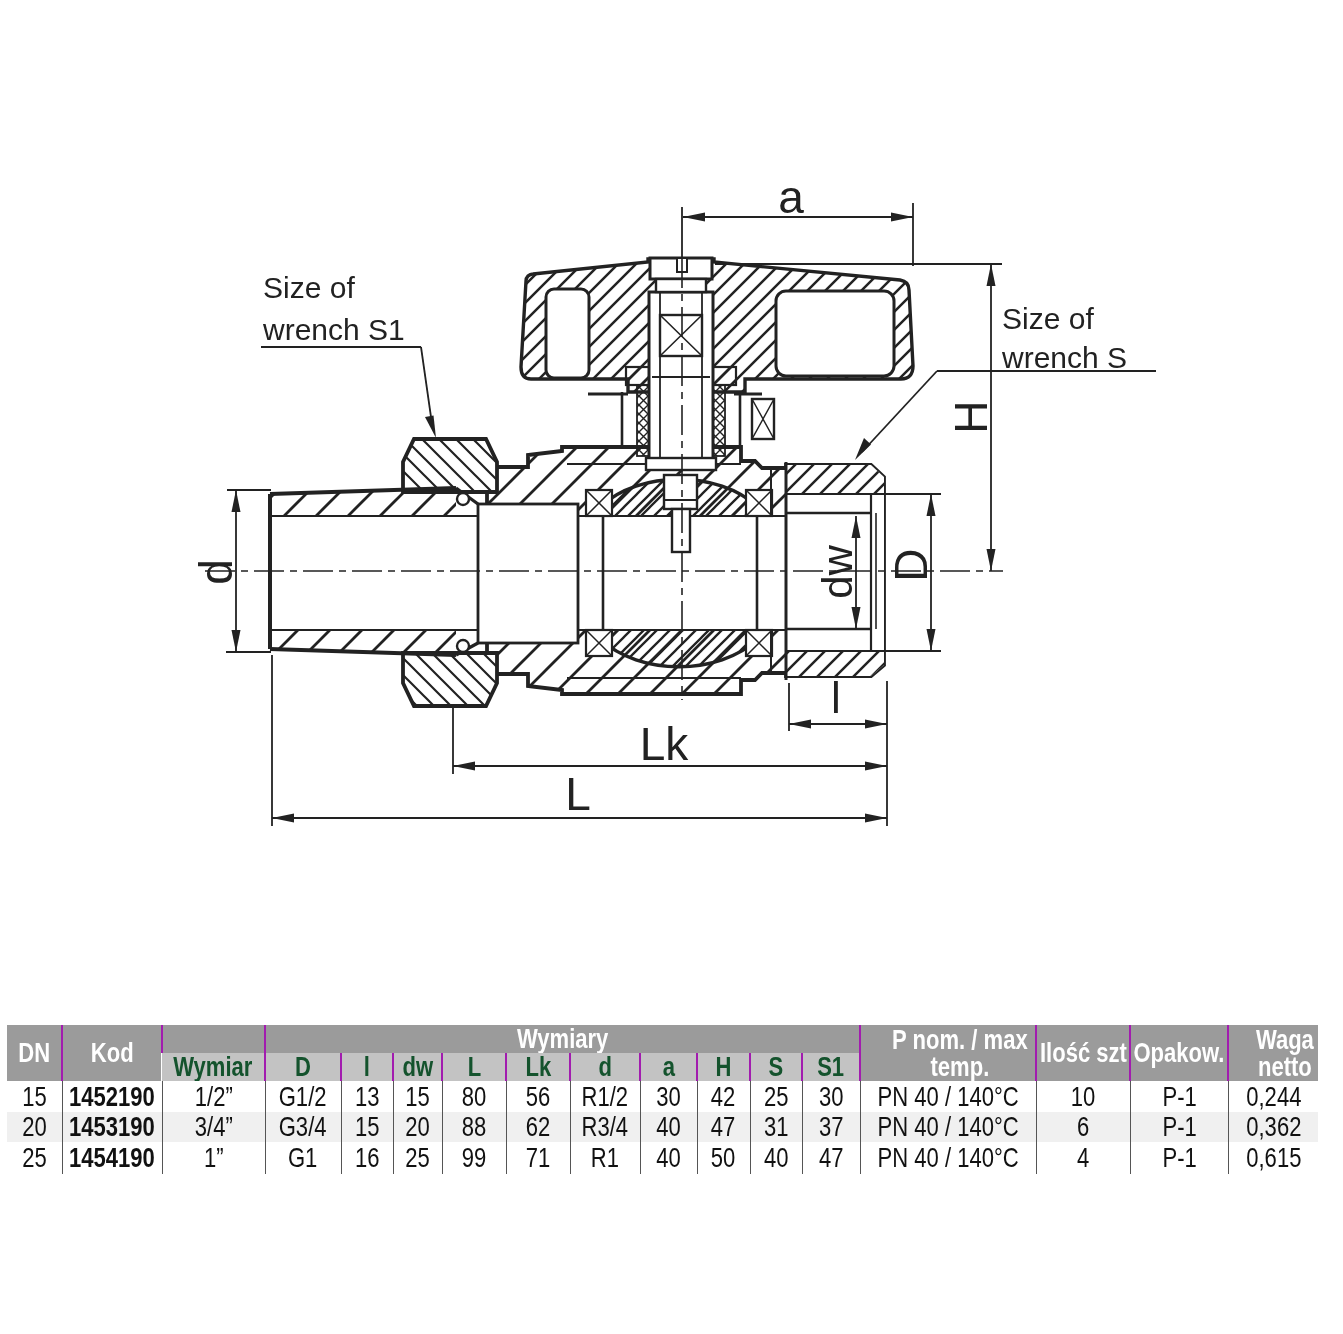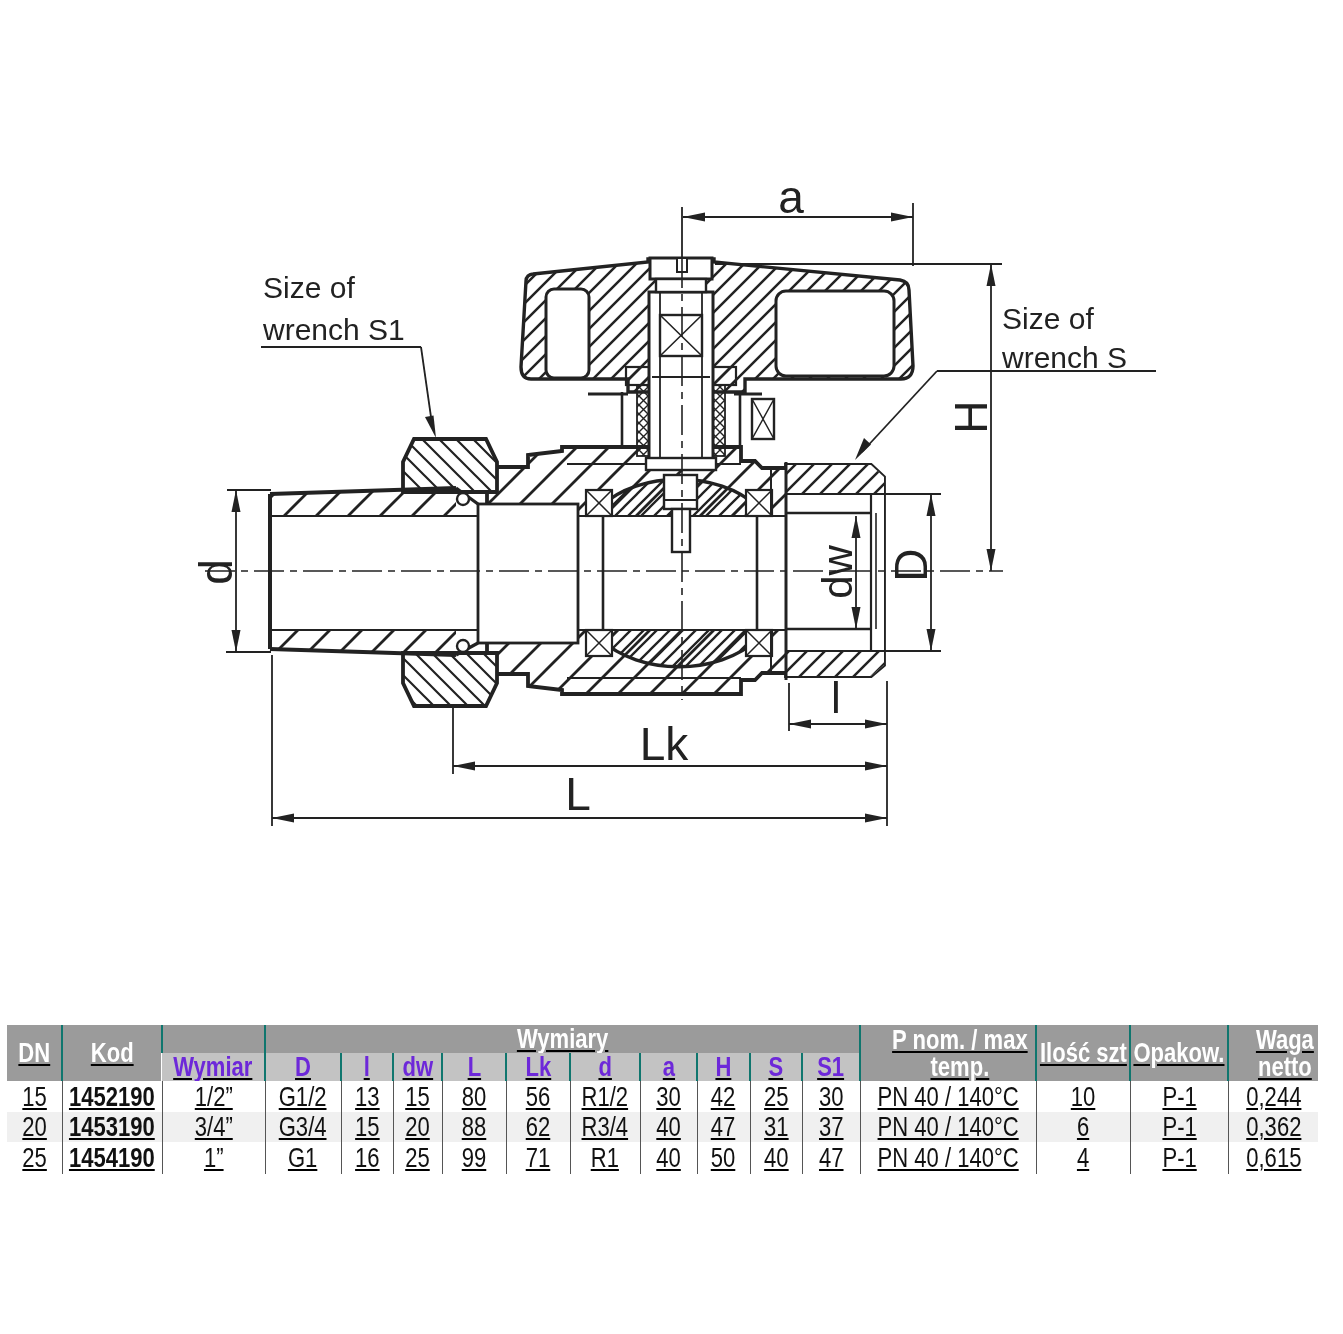--- a/index.html
+++ b/index.html
@@ -1,27 +1,27 @@
 <!DOCTYPE html>
 <html><head>
 <meta charset="utf-8">
 <style>
 html,body{margin:0;padding:0;background:#fff;}
 body{width:1343px;height:1334px;position:relative;font-family:"Liberation Sans",sans-serif;}
 #draw{position:absolute;left:0;top:0;}
 #tblwrap{position:absolute;left:7px;top:1025px;width:1311px;}
-table{border-collapse:collapse;table-layout:fixed;width:1311px;font-family:"Liberation Sans",sans-serif;text-decoration:underline;}
+table{border-collapse:collapse;table-layout:fixed;width:1311px;font-family:"Liberation Sans",sans-serif;}
 td,th{padding:0;margin:0;text-align:center;vertical-align:middle;overflow:hidden;white-space:nowrap;}
 .h1{background:#9b9b9b;color:#fff;font-weight:bold;font-size:28px;line-height:28px;}
-.h2{background:#c3c3c3;color:#6d28d9;font-weight:bold;font-size:28px;line-height:28px;}
+.h2{background:#c3c3c3;color:#14532d;font-weight:bold;font-size:28px;line-height:28px;}
 .b{font-size:28px;color:#111;line-height:30px;margin-top:19px;}
 .bold{font-weight:bold;}
 .w td{background:#fff;}
 .g td{background:#f0f0f0;}
-.vsep{border-left:2px solid #0f766e;}
+.vsep{border-left:2px solid #a21caf;}
 .bsep{border-left:1px solid #555;}
 .small-lh{line-height:27px;padding-left:23px;}
 .cx{display:block;width:127%;margin-left:-13.5%;transform:scaleX(0.787);transform-origin:50% 50%;white-space:nowrap;text-align:center;}
 </style>
 </head>
 <body>
 <svg id="draw" width="1343" height="1334" viewBox="0 0 1343 1334">
 <defs>
 <pattern id="h1" width="18" height="18" patternUnits="userSpaceOnUse">
  <path d="M-4.5,4.5 l9,-9 M0,18 l18,-18 M13.5,22.5 l9,-9" stroke="#222" stroke-width="2.5" fill="none"></path>

